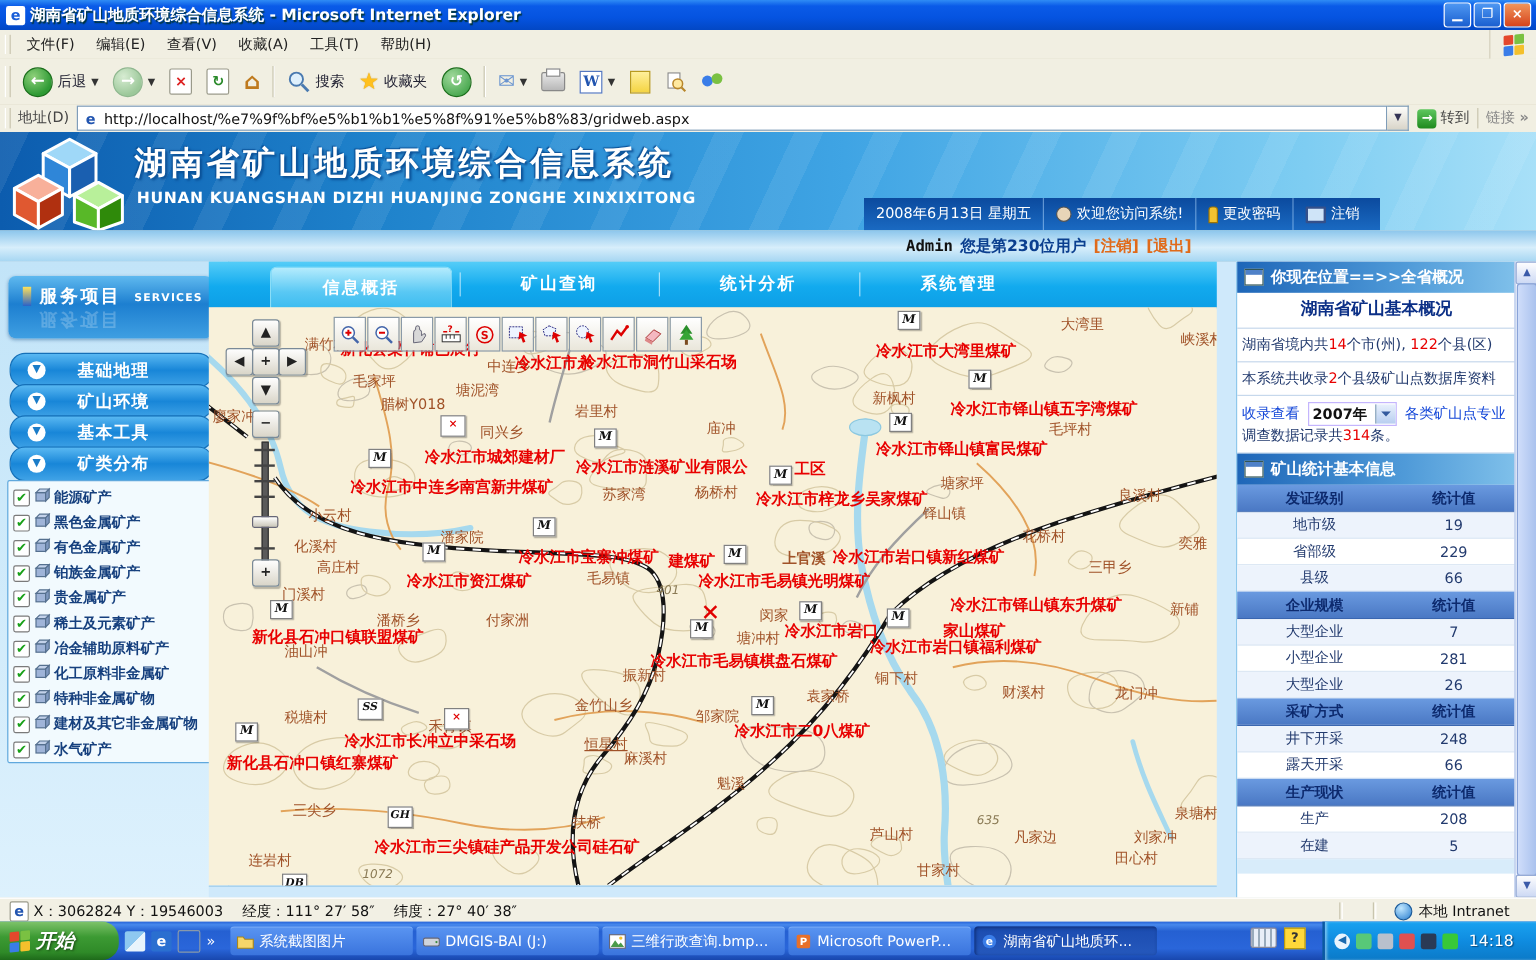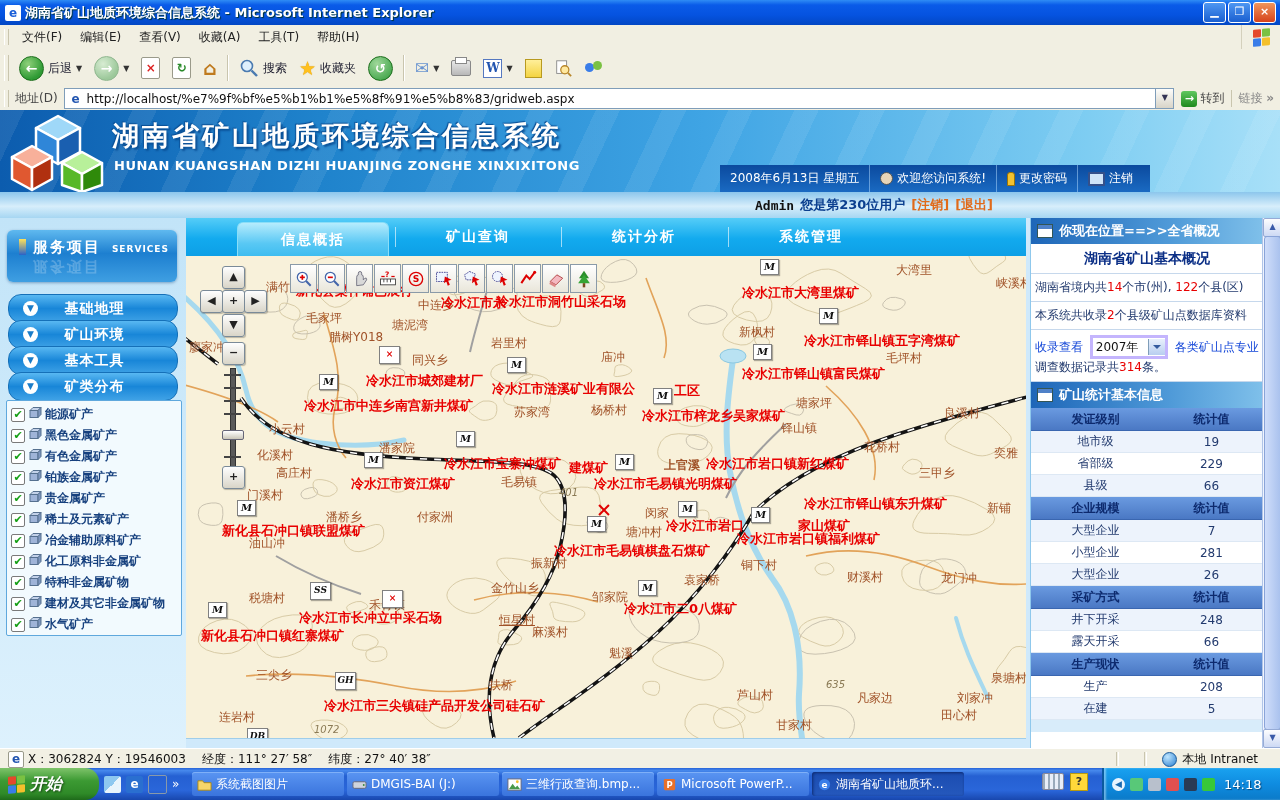--- a/index.html
+++ b/index.html
@@ -111,21 +111,21 @@
   .side-btn .chev{width:15px;height:15px;border-radius:50%;background:#fff;color:#1a7cc8;
     font-size:9px;text-align:center;line-height:15px;margin-left:14px;font-weight:bold;}
   .side-btn .lbl{flex:1;text-align:center;margin-right:26px;font-size:14px;font-weight:bold;letter-spacing:1px;}
   #layerlist{position:absolute;left:6px;top:182px;width:176px;height:236px;
     background:#f2fafe;border:1px solid #5fa8dd;border-radius:2px;padding:3px 0 0 4px;box-sizing:border-box;}
   .layer-row{display:flex;align-items:center;gap:3px;height:21px;font-size:12px;color:#16407e;font-weight:bold;}
   .chk{width:12px;height:12px;background:#fff;border:1px solid #7a7a7a;border-radius:2px;
     color:#18a018;font-size:11px;line-height:11px;text-align:center;font-weight:bold;}
 
   
-  #mapcol{position:absolute;left:186px;top:0;width:840px;height:530px;}
+  #mapcol{position:absolute;left:174px;top:0;width:840px;height:530px;}
   #tabbar{position:absolute;left:0;top:0;width:840px;height:38px;
     background:linear-gradient(180deg,#55cdf8 0%,#12aaee 55%,#0d9fe6 100%);border-bottom:1px solid #0a88cc;}
   .tab{position:absolute;top:0;height:38px;width:150px;display:flex;align-items:center;justify-content:center;
     color:#fff;font-size:14px;font-weight:bold;letter-spacing:2px;}
   .tab.active{top:4px;height:34px;border-radius:6px 6px 0 0;
     background:linear-gradient(180deg,#b5ecfd,#59c8f4 60%,#3cbcf0);border:1px solid #8adef8;border-bottom:none;}
   .tab-sep{position:absolute;top:9px;width:1px;height:20px;background:rgba(255,255,255,.6);}
   #map{position:absolute;left:0;top:38px;width:840px;height:482px;background:#f8f1da;overflow:hidden;}
   #map svg.decor{position:absolute;left:0;top:0;z-index:0;}
   .river{stroke:#a6d9ee;stroke-width:5;fill:none;stroke-linecap:round;}
@@ -165,22 +165,22 @@
   #panel{position:absolute;left:1030px;top:0;width:232px;height:530px;background:#ffffff;border-left:1px solid #8fc8ec;
     font-size:12px;color:#223a6e;}
   .phead{height:26px;background:linear-gradient(90deg,#1e66b8,#4f9ad8 60%,#7fc0ea);display:flex;align-items:center;
     gap:6px;color:#fff;font-weight:bold;font-size:13px;padding-left:6px;}
   .phead .icon{width:14px;height:12px;background:#fff;border:1px solid #355;position:relative;}
   .phead .icon:before{content:"";position:absolute;left:0;top:0;right:0;height:4px;background:#4f81c8;}
   .prow{border-bottom:1px solid #c6d8ec;padding:5px 4px;line-height:17px;}
   .prow.title{text-align:center;font-size:14px;font-weight:bold;color:#0b2f86;padding:6px 2px;}
   .rednum{color:#e80000;}
   .bluetext{color:#1346d8;}
-  #year-select{display:inline-flex;align-items:center;width:72px;height:18px;border:3px solid #c4b5fd;background:#fff;
-    vertical-align:middle;margin:0 3px;font-size:12px;color:#111;}
+  #year-select{display:inline-flex;align-items:center;width:72px;height:18px;border:1px solid #c4b5fd;background:#fff;
+    vertical-align:middle;margin:0 3px;font-size:12px;color:#111;font-weight:bold;}
   #year-select .val{flex:1;padding-left:3px;}
   #year-select .dd{width:16px;height:16px;background:linear-gradient(#e8f0fc,#b8cef0);border-left:1px solid #7f9db9;
     display:flex;align-items:center;justify-content:center;}
   #year-select .dd:after{content:"";border:4px solid transparent;border-top-color:#335a9e;margin-top:4px;}
   .stat-header{display:flex;height:22px;background:linear-gradient(#6a9ae0,#4a78c4);
     color:#0d2a6e;font-weight:bold;align-items:center;border-bottom:1px solid #3a66b0;}
   .stat-row{display:flex;height:21px;align-items:center;border-bottom:1px solid #dde8f4;}
   .stat-row.odd{background:#edf3fc;}
   .sc1{flex:1.25;text-align:center;}
   .sc2{flex:1;text-align:center;}

